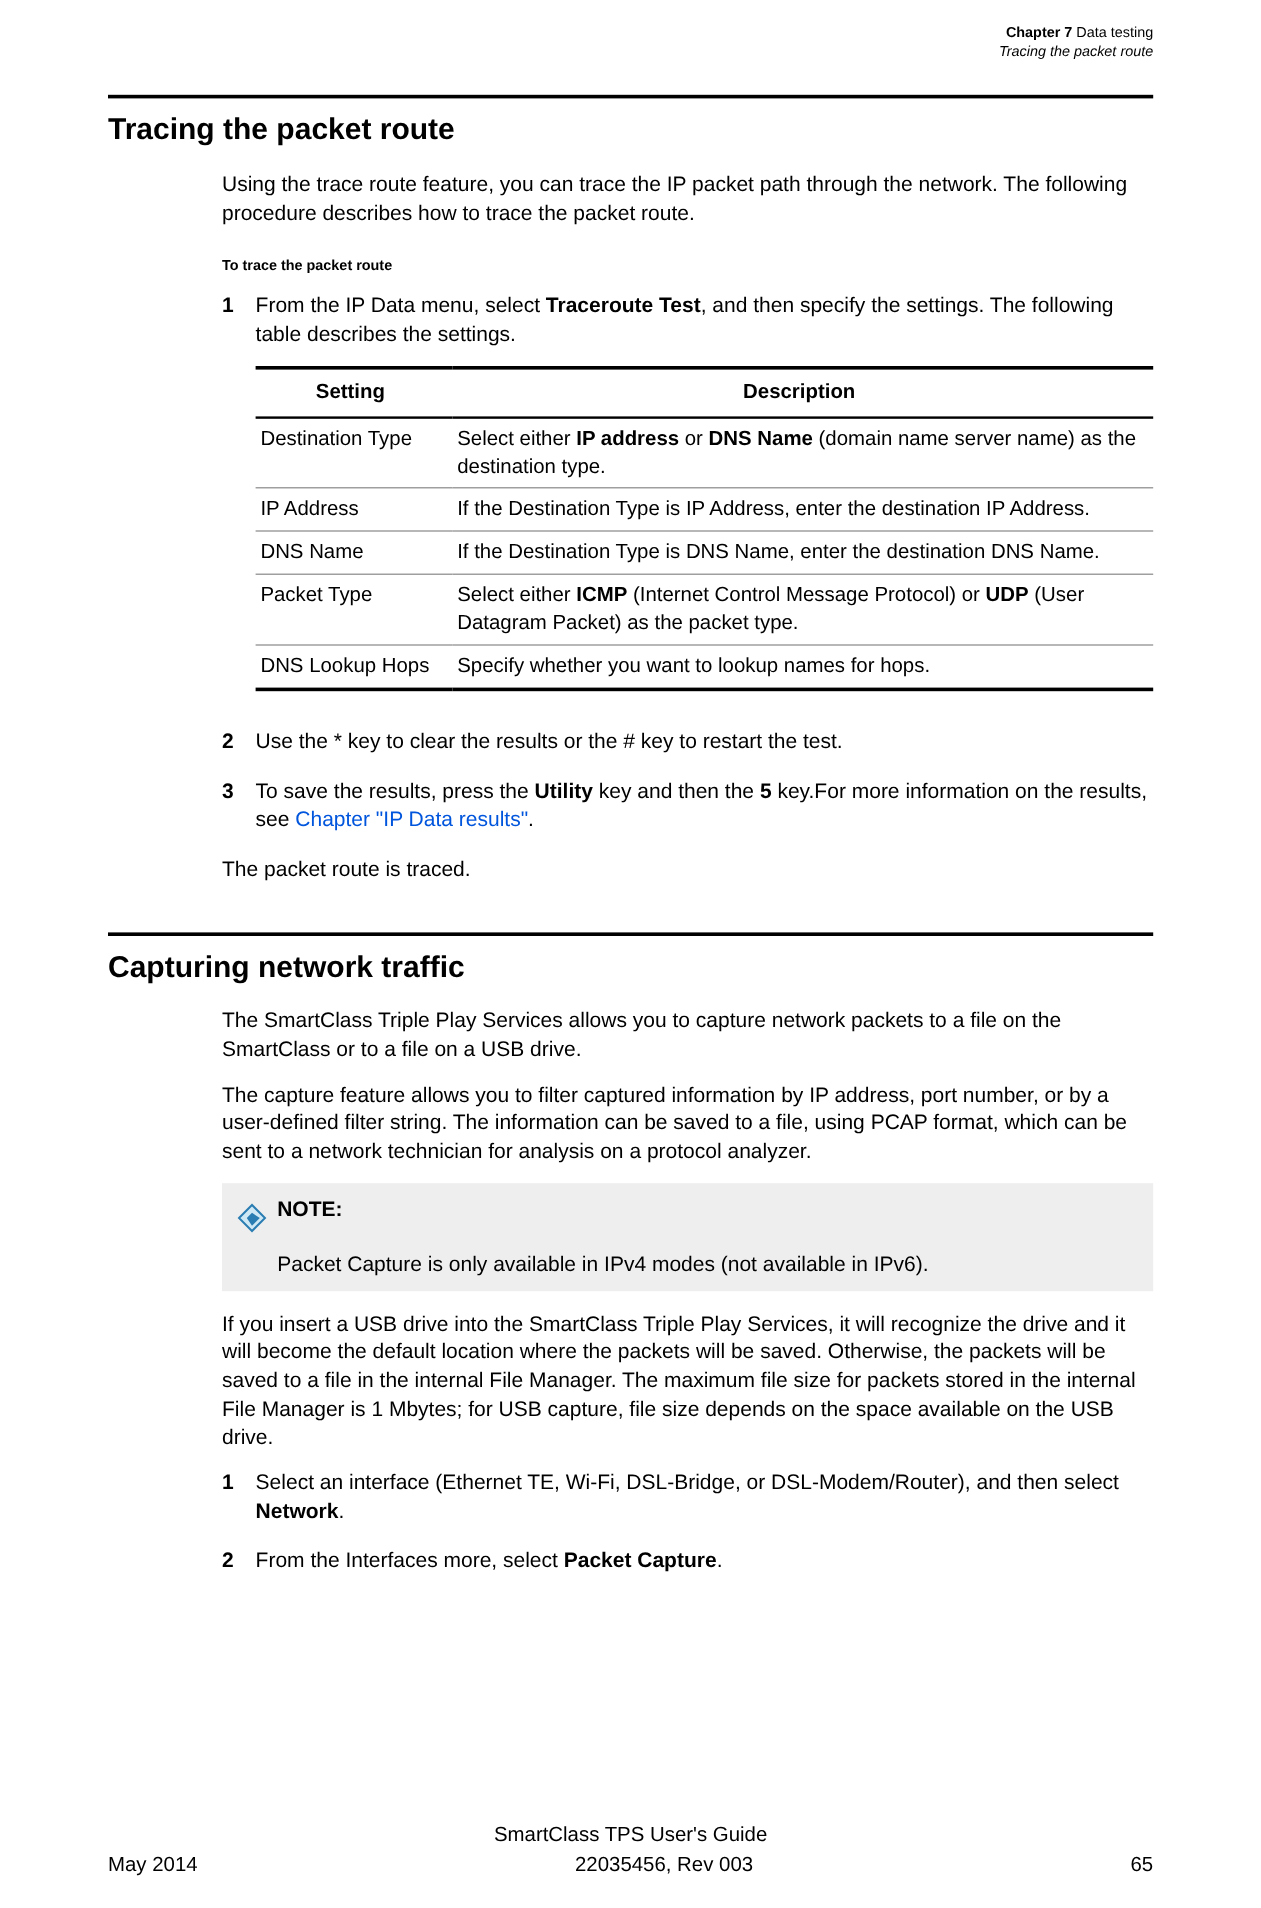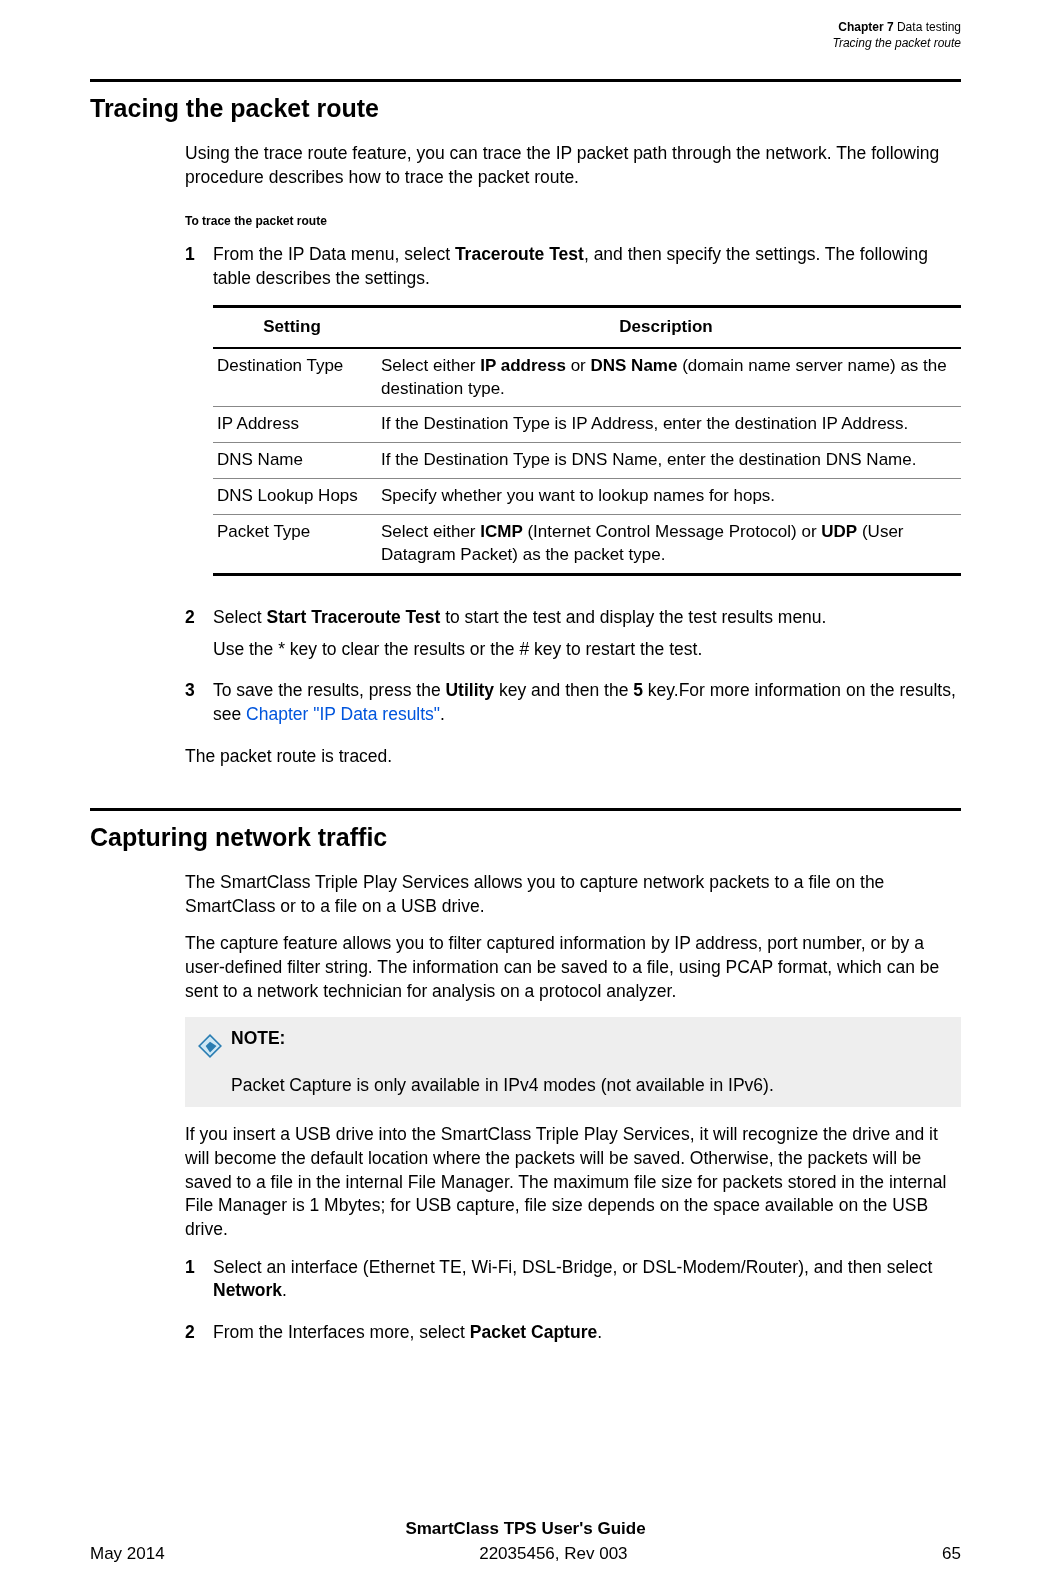--- a/index.html
+++ b/index.html
@@ -104,21 +104,21 @@
     font-size: 17px;
   }
   .footer .center {
     text-align: center;
     margin-bottom: 2px;
   }
   .footer .row {
     display: flex;
     justify-content: space-between;
   }
-  .footer .title { font-weight: bold; }
+  .footer .title { font-weight: normal; }
 </style>
 </head>
 <body>
 
 <div class="page">
 
   <div class="running-head">
     <div class="chapter">
       <span class="label">Chapter 7</span>
       <span>Data testing</span>
@@ -157,40 +157,37 @@
             </tr>
             <tr>
               <td class="col1">IP Address</td>
               <td>If the Destination Type is IP Address, enter the destination IP Address.</td>
             </tr>
             <tr>
               <td class="col1">DNS Name</td>
               <td>If the Destination Type is DNS Name, enter the destination DNS Name.</td>
             </tr>
             <tr>
-              <td class="col1">DNS Lookup Hops</td>
-              <td>Specify whether you want to lookup names for hops.</td>
-            </tr>
-            <tr>
               <td class="col1">Packet Type</td>
               <td>
                 <span>Select either </span><span class="b">ICMP</span><span> (Internet Control Message Protocol) or </span><span class="b">UDP</span><span> (User Datagram Packet) as the packet type.</span>
               </td>
             </tr>
+            <tr>
+              <td class="col1">DNS Lookup Hops</td>
+              <td>Specify whether you want to lookup names for hops.</td>
+            </tr>
           </tbody>
         </table>
       </div>
     </div>
 
     <div class="step">
       <div class="num">2</div>
       <div class="txt">
-        <p>
-          <span>Select </span><span class="b">Start Traceroute Test</span><span> to start the test and display the test results menu.</span>
-        </p>
         <p class="subtxt">Use the * key to clear the results or the # key to restart the test.</p>
       </div>
     </div>
 
     <div class="step">
       <div class="num">3</div>
       <div class="txt">
         <p>
           <span>To save the results, press the </span><span class="b">Utility</span><span> key and then the </span><span class="b">5</span><span> key.For more information on the results, see </span><span class="link">Chapter  "IP Data results"</span><span>.</span>
         </p>

